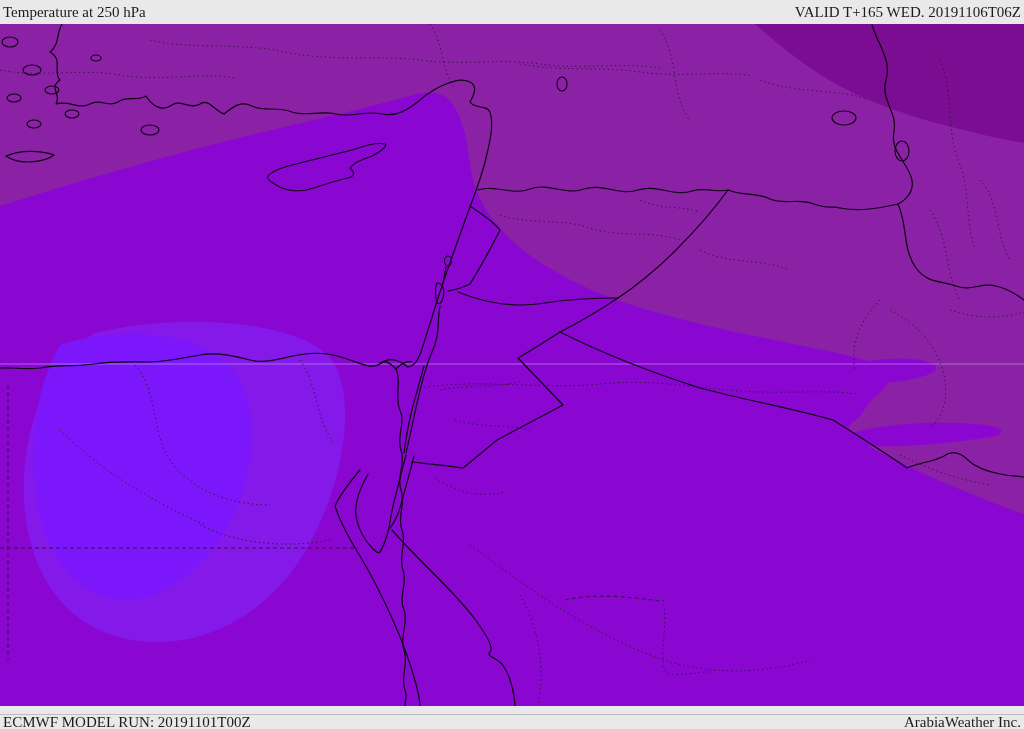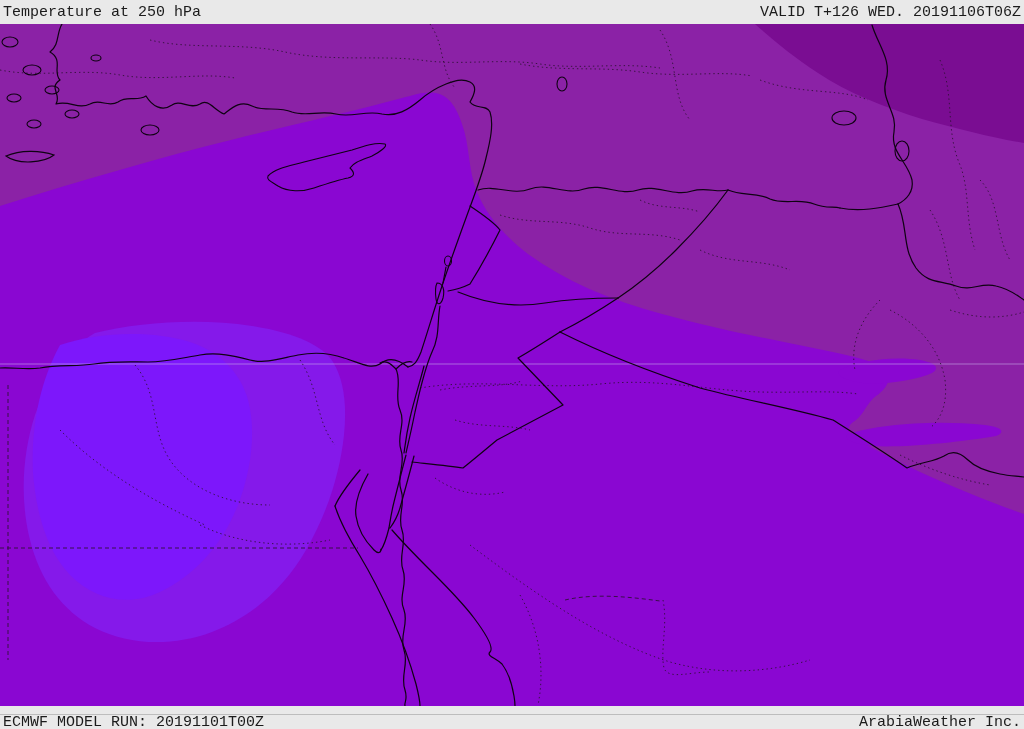--- a/index.html
+++ b/index.html
@@ -1,38 +1,38 @@
 <!DOCTYPE html>
 <html style="--c-bar_bg: #e9e9e9; --c-bar_text: #1b1b1b; --c-main: #8a07d2; --c-band_warm: #8b22a6; --c-band_warmest: #7a0d92; --c-blob_outer: #8519ea; --c-blob_inner: #7d17fb; --c-line: #0f0212; --c-admin_line: #2a1030; --c-grid_line: #c9b4ea;"><head>
 <meta charset="utf-8">
 <style>
   html,body{margin:0;padding:0;background:#fff;}
   #app{position:relative;width:1024px;height:729px;overflow:hidden;
-       font-family:Liberation Mono, monospace;background:var(--c-bar_bg);text-align:center;}
+       font-family:Liberation Serif, serif;background:var(--c-bar_bg);text-align:center;}
   .bar{position:absolute;left:0;width:1024px;background:var(--c-bar_bg);color:var(--c-bar_text);
        font-size:15px;display:flex;justify-content:space-between;align-items:center;
        padding:0 3px;box-sizing:border-box;}
   #topbar{top:0;height:24px;}
   #botbar{bottom:0;height:15px;border-top:1px solid #bdbdbd;}
   #mapwrap{position:absolute;top:24px;left:0;width:1024px;height:682px;}
   svg{display:block;}
   .coast{fill:none;stroke:var(--c-line);stroke-width:1.2;stroke-linejoin:round;stroke-linecap:round;}
   .admin{fill:none;stroke:var(--c-admin_line);stroke-width:1;stroke-dasharray:1.4 3;opacity:.85;}
   .admin-dash{fill:none;stroke:var(--c-admin_line);stroke-width:1;stroke-dasharray:4 3;opacity:.85;}
   .lake{fill:none;stroke:var(--c-line);stroke-width:1.1;}
   .island{fill:none;stroke:var(--c-line);stroke-width:1.1;}
 </style>
 </head>
 <body>
 
 <div id="app">
 
   <div class="bar" id="topbar">
     <span>Temperature at 250 hPa</span>
-    <span>VALID T+126 WED. 20191106T06Z</span>
+    <span>VALID T+165 WED. 20191106T06Z</span>
   </div>
 
   <div id="mapwrap">
   <svg width="1024" height="682" viewBox="0 24 1024 682">
 
     <rect x="0" y="24" width="1024" height="682" style="fill:var(--c-main)"></rect>
 
     <path style="fill:var(--c-band_warm)" d="
       M0,24 L1024,24 L1024,514
       C1000,506 960,490 920,472

